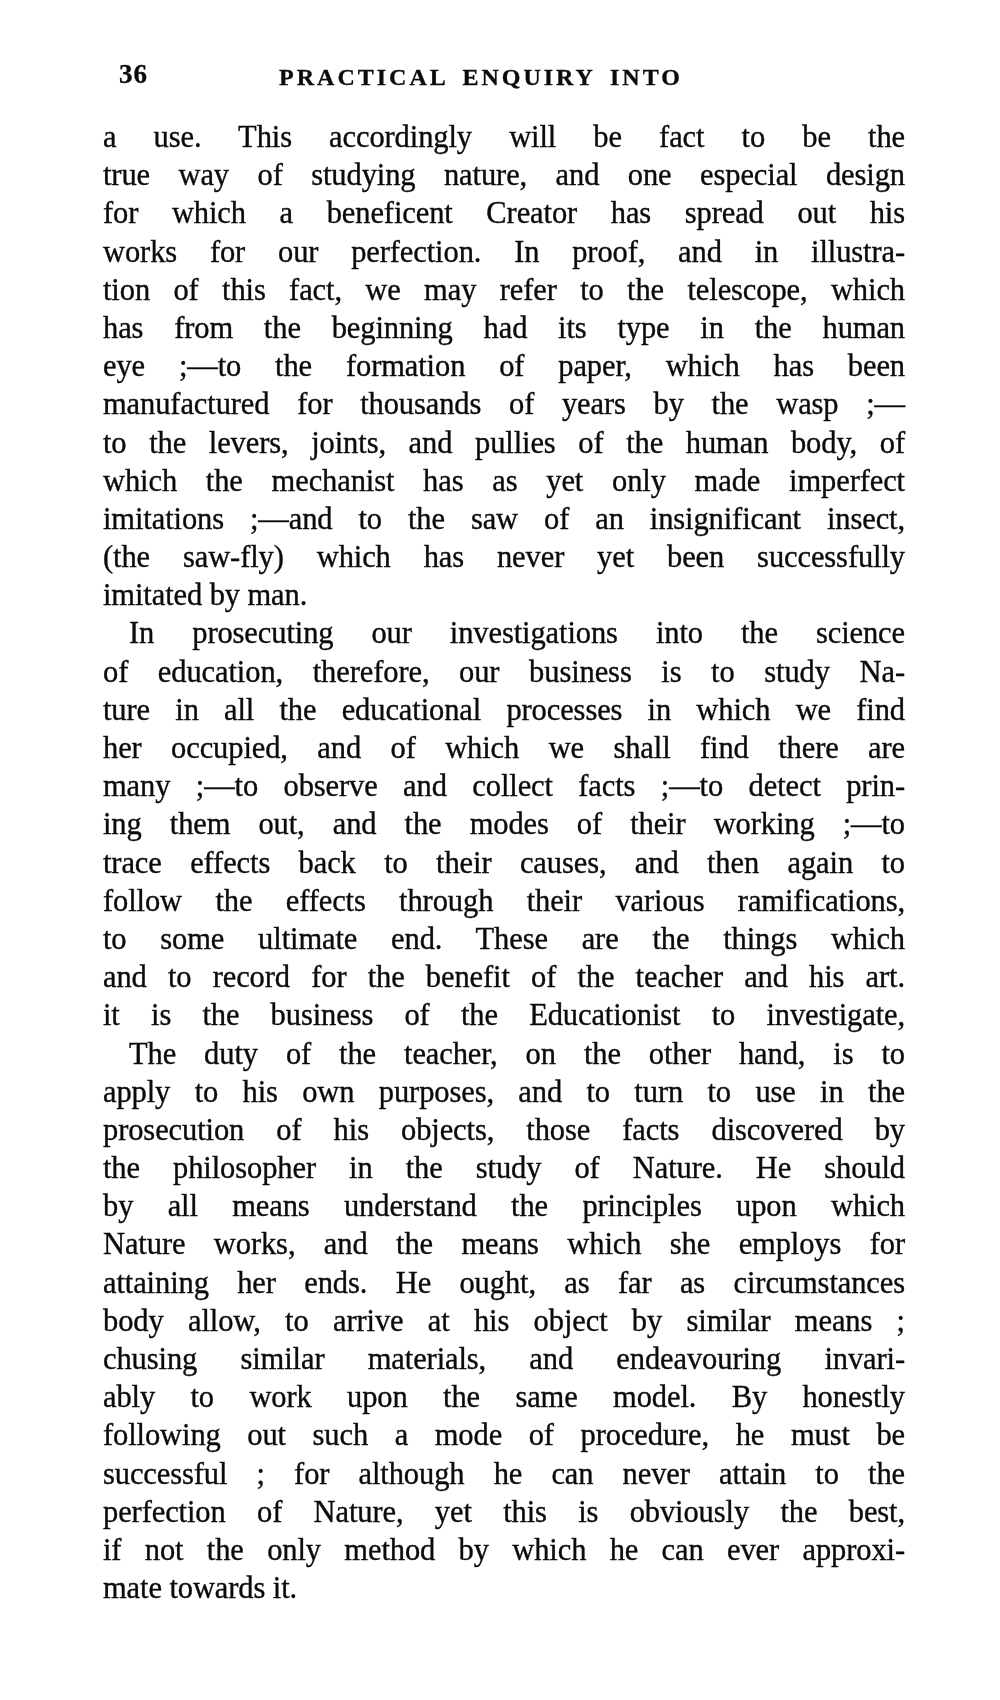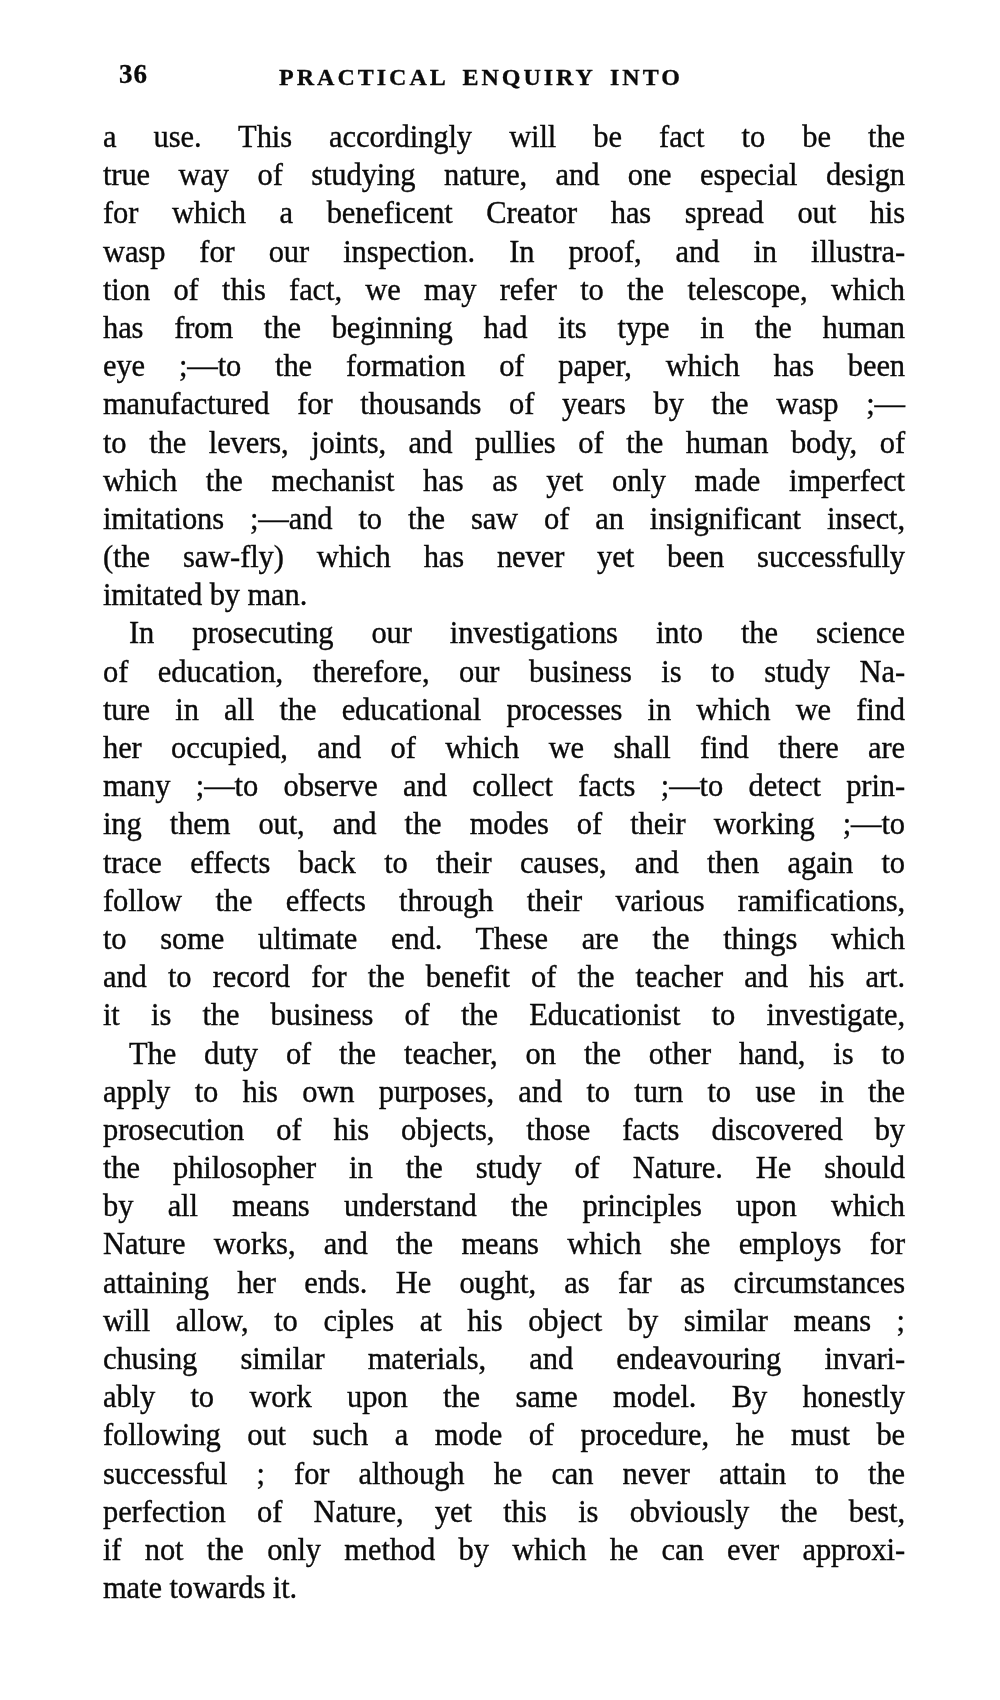--- a/index.html
+++ b/index.html
@@ -67,21 +67,21 @@
 </head>
 <body>
 
 <div class="page">
   <div class="page-number">36</div>
   <div class="running-header">PRACTICAL ENQUIRY INTO</div>
   <div class="body-text">
       <div class="line">a use.  This accordingly will be fact to be the</div>
       <div class="line">true way of studying nature, and one especial design</div>
       <div class="line">for which a beneficent Creator has spread out his</div>
-      <div class="line">wasp for our inspection.  In proof, and in illustra-</div>
+      <div class="line">works for our perfection.  In proof, and in illustra-</div>
       <div class="line">tion of this fact, we may refer to the telescope, which</div>
       <div class="line">has from the beginning had its type in the human</div>
       <div class="line">eye ;—to the formation of paper, which has been</div>
       <div class="line">manufactured for thousands of years by the wasp ;—</div>
       <div class="line">to the levers, joints, and pullies of the human body, of</div>
       <div class="line">which the mechanist has as yet only made imperfect</div>
       <div class="line">imitations ;—and to the saw of an insignificant insect,</div>
       <div class="line">(the saw-fly) which has never yet been successfully</div>
       <div class="line para-end">imitated by man.</div>
       <div class="line indent">In prosecuting our investigations into the science</div>
@@ -95,21 +95,21 @@
       <div class="line">to some ultimate end.  These are the things which</div>
       <div class="line">and to record for the benefit of the teacher and his art.</div>
       <div class="line">it is the business of the Educationist to investigate,</div>
       <div class="line indent">The duty of the teacher, on the other hand, is to</div>
       <div class="line">apply to his own purposes, and to turn to use in the</div>
       <div class="line">prosecution of his objects, those facts discovered by</div>
       <div class="line">the philosopher in the study of Nature.  He should</div>
       <div class="line">by all means understand the principles upon which</div>
       <div class="line">Nature works, and the means which she employs for</div>
       <div class="line">attaining her ends.  He ought, as far as circumstances</div>
-      <div class="line">will allow, to ciples at his object by similar means ;</div>
+      <div class="line">body allow, to arrive at his object by similar means ;</div>
       <div class="line">chusing similar materials, and endeavouring invari-</div>
       <div class="line">ably to work upon the same model.  By honestly</div>
       <div class="line">following out such a mode of procedure, he must be</div>
       <div class="line">successful ; for although he can never attain to the</div>
       <div class="line">perfection of Nature, yet this is obviously the best,</div>
       <div class="line">if not the only method by which he can ever approxi-</div>
       <div class="line para-end">mate towards it.</div>
     </div>
 </div>
 

